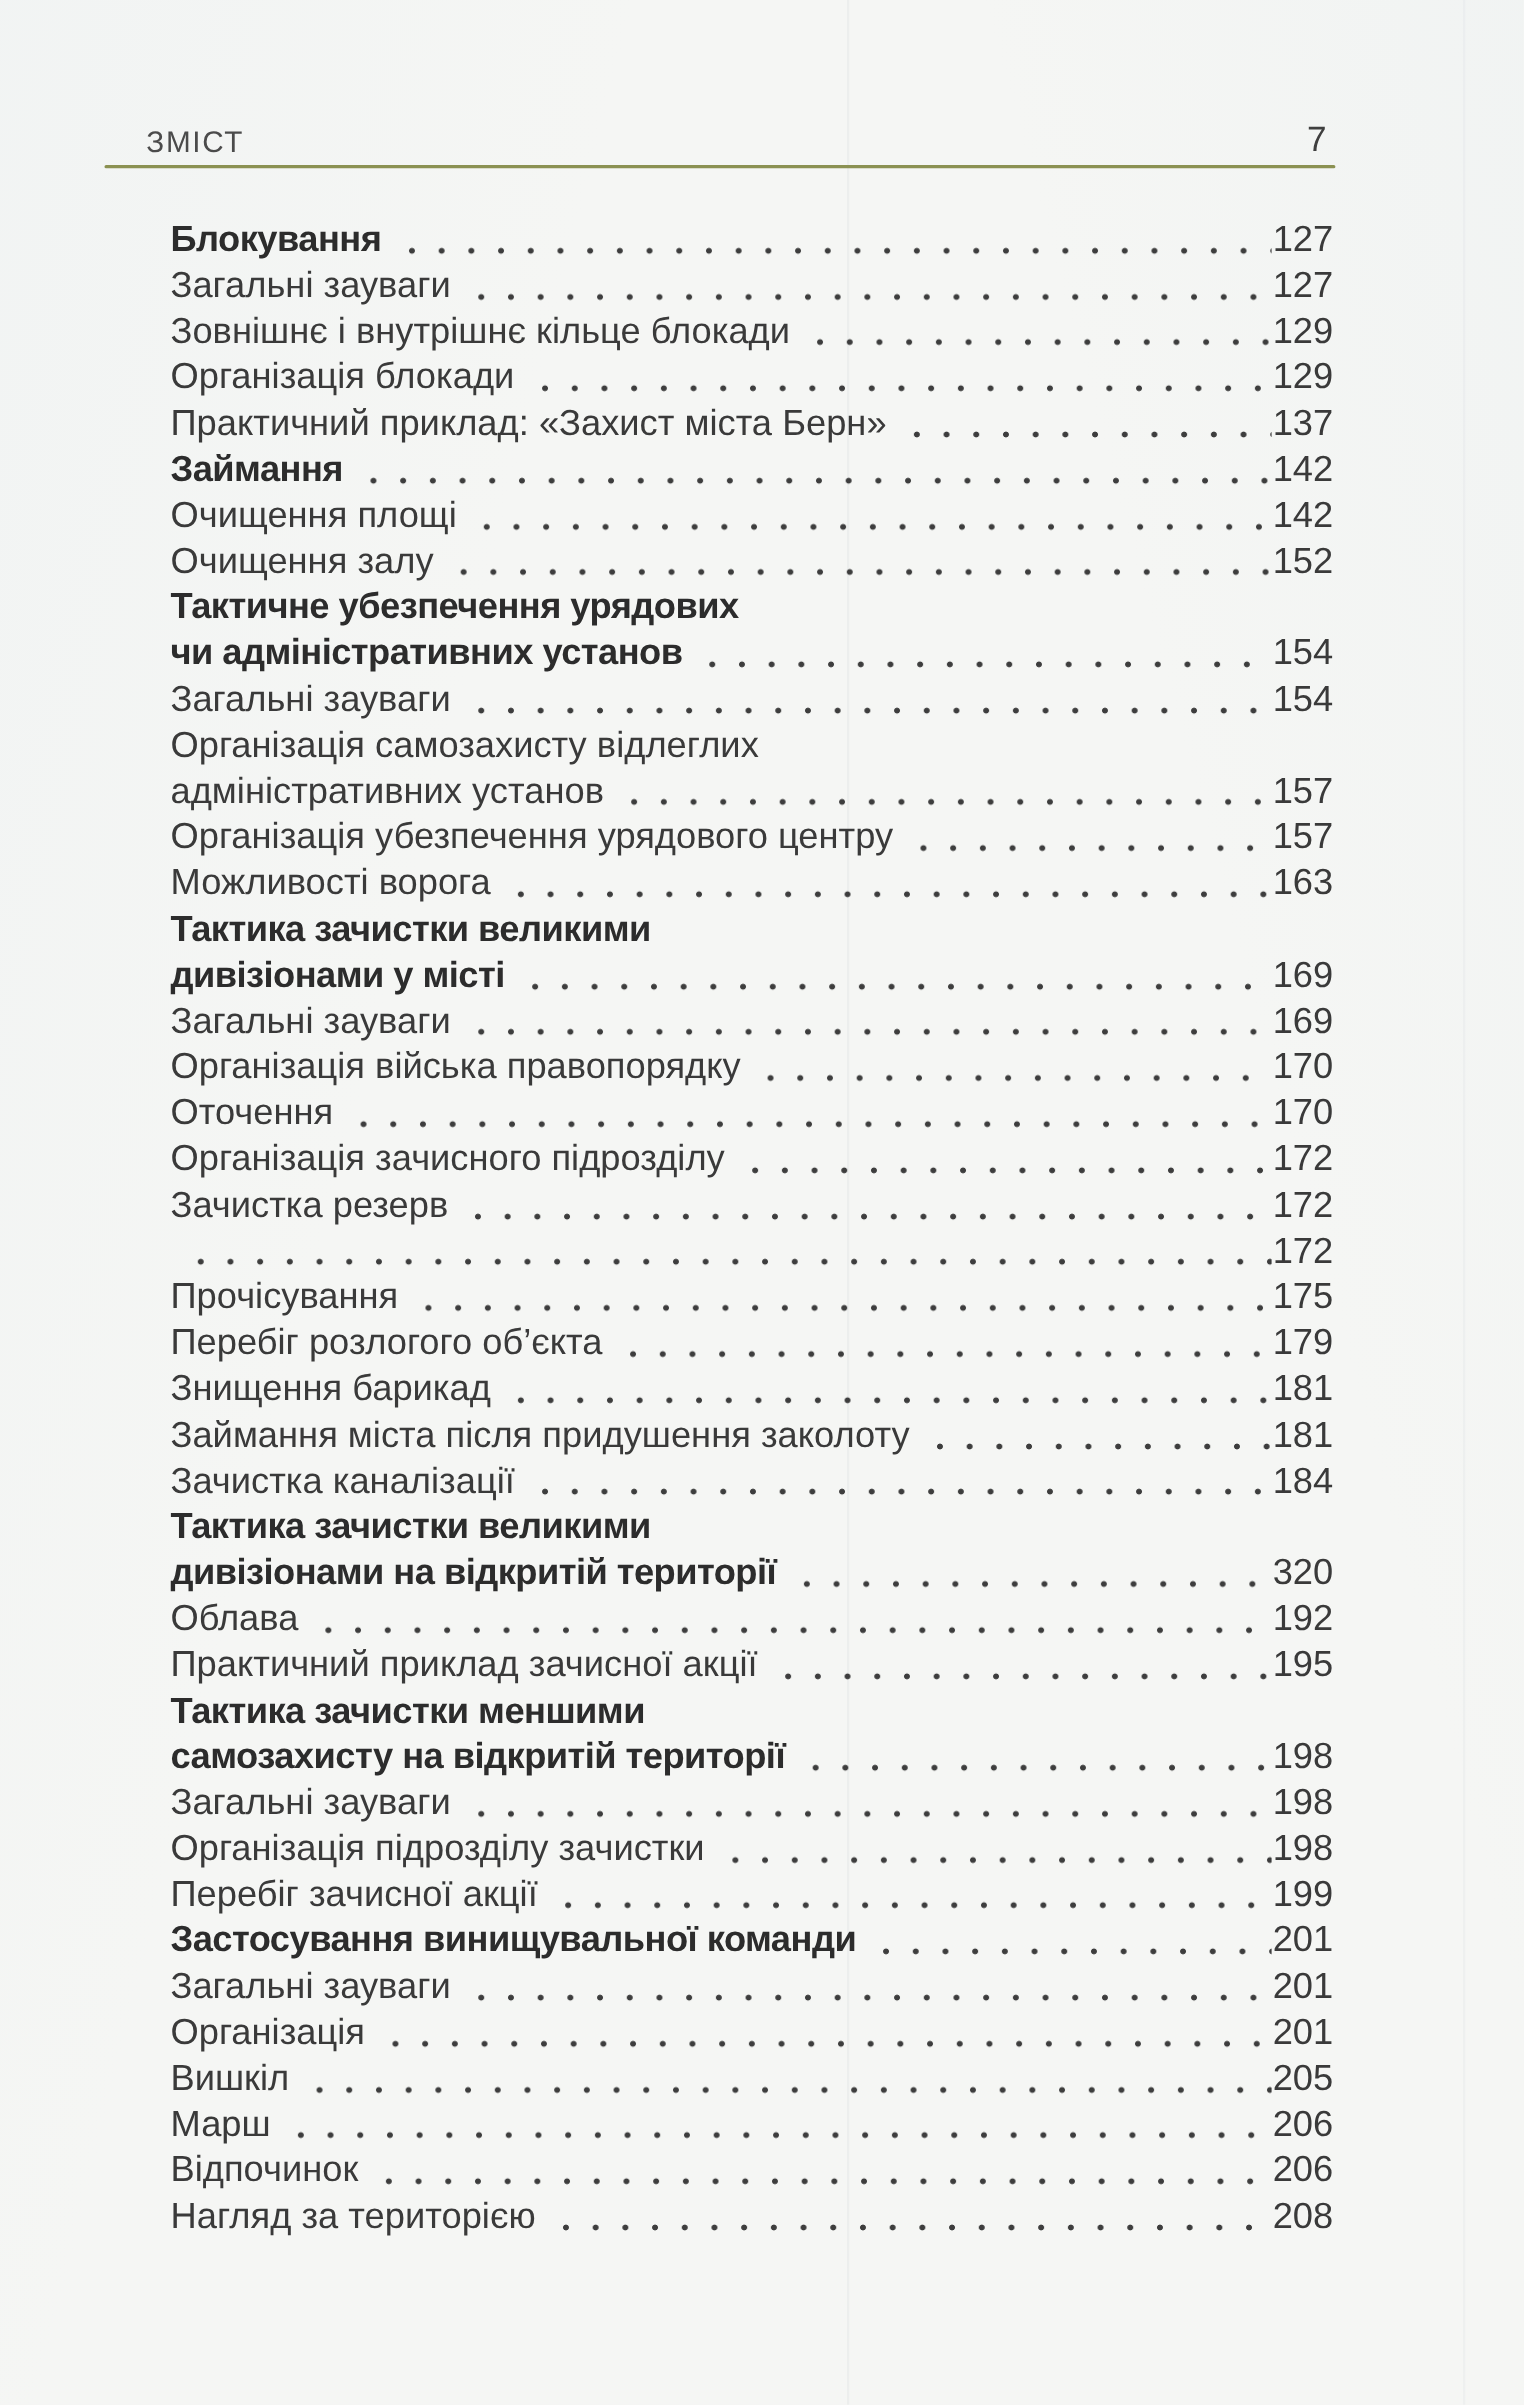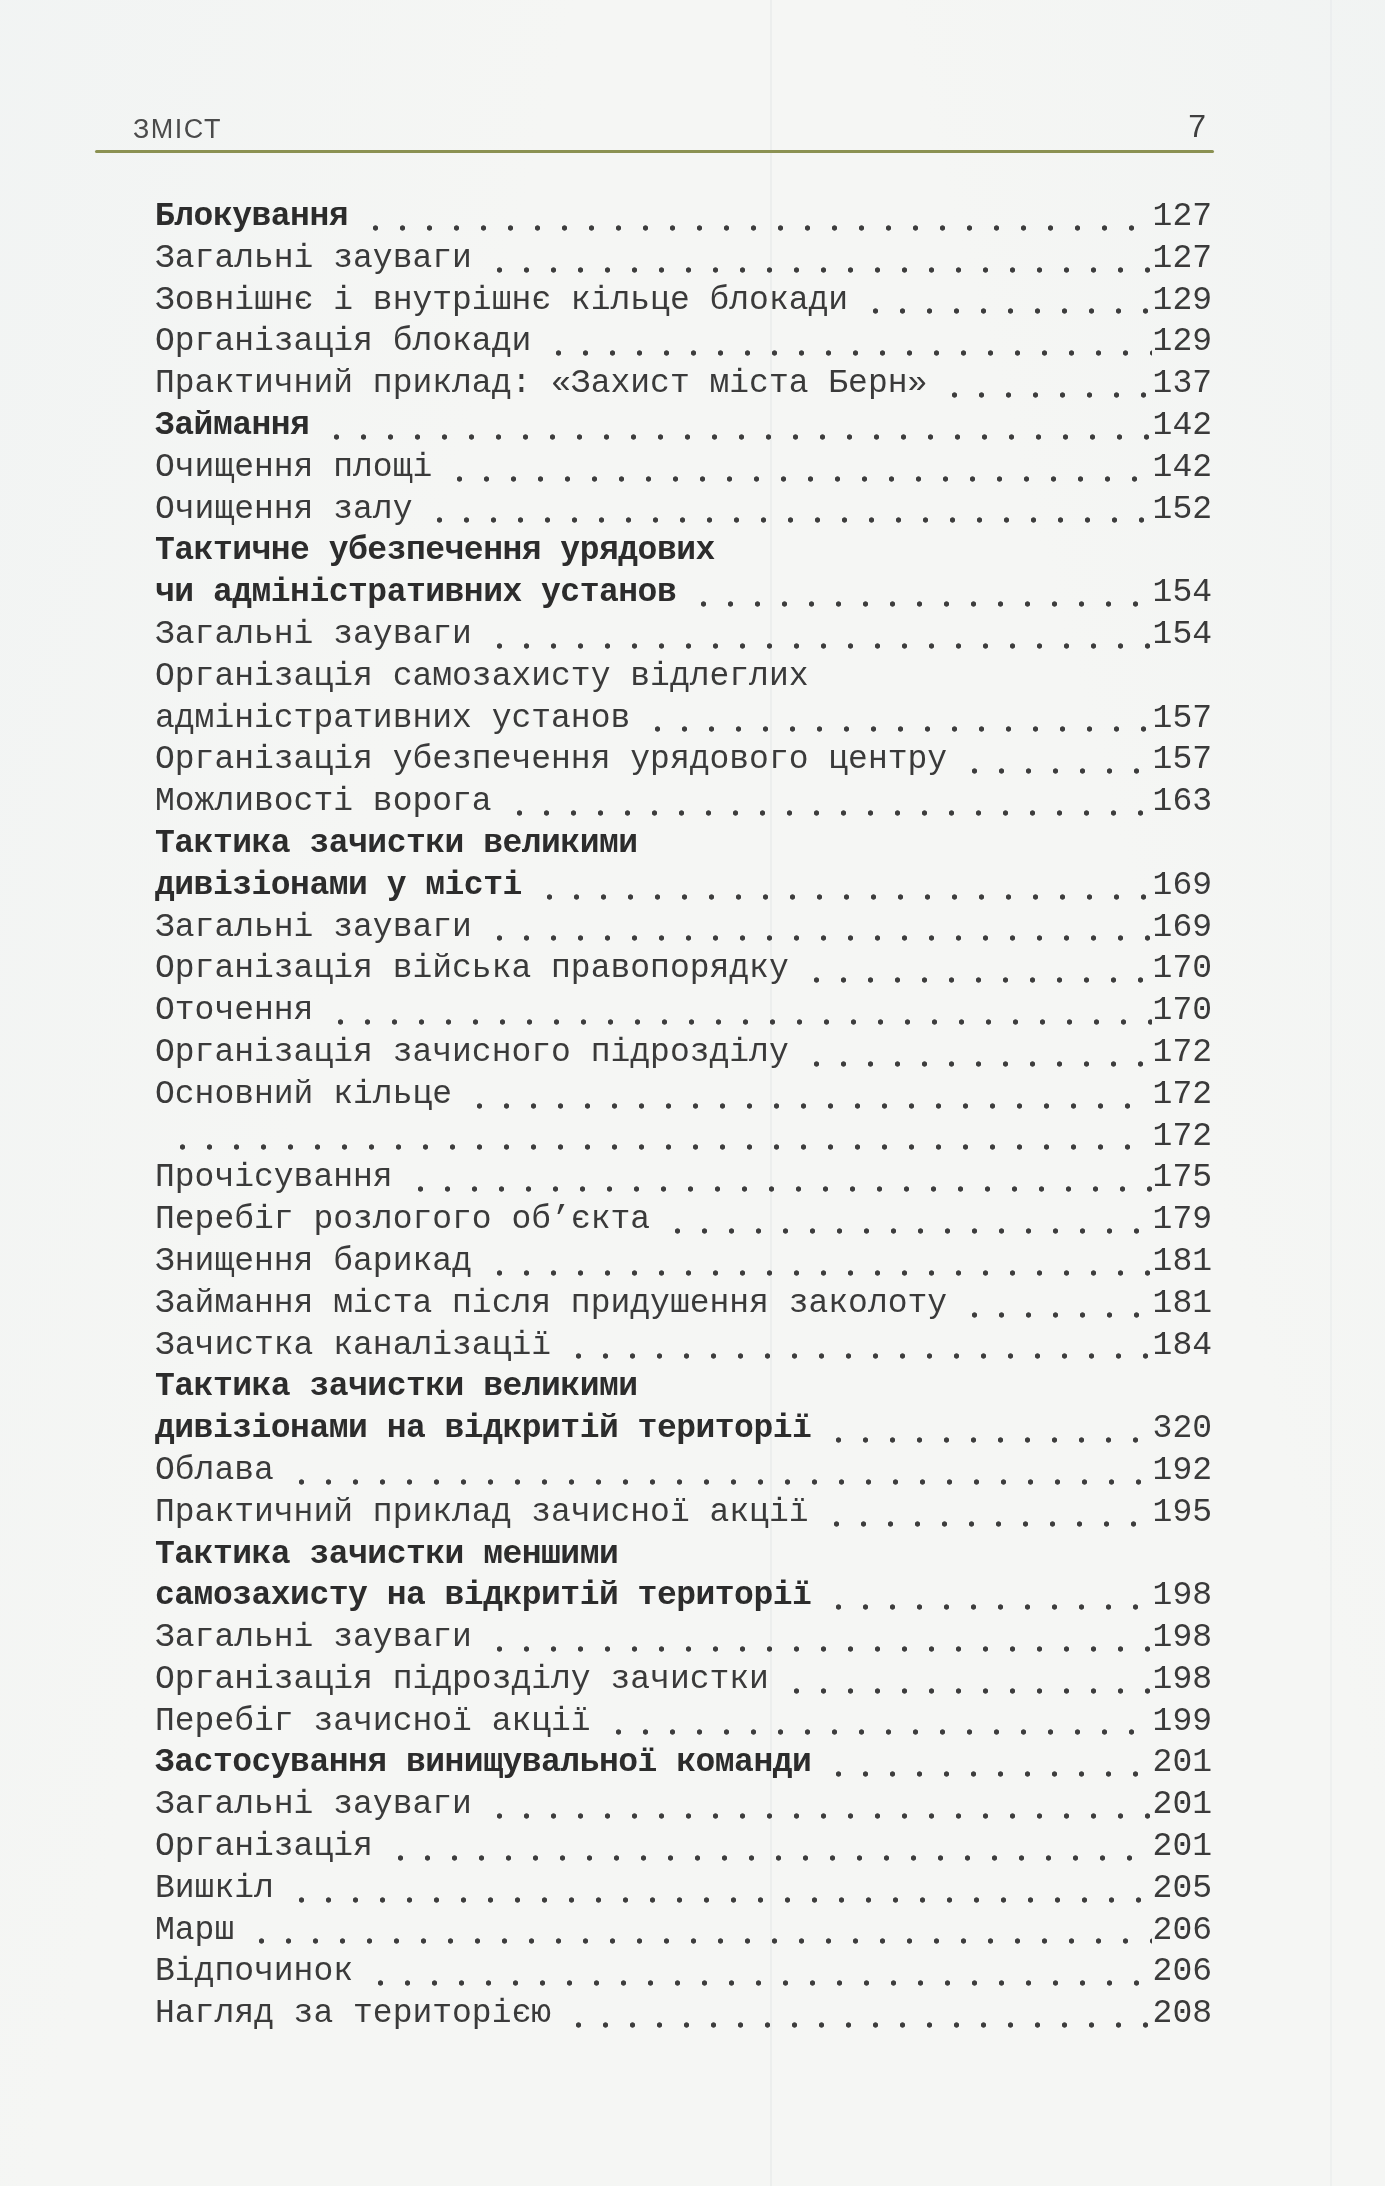--- a/index.html
+++ b/index.html
@@ -65,21 +65,20 @@
     left: 155px;
     top: 196px;
     width: 1057px;
   }
   .toc-row {
     display: flex;
     height: 41.8px;
     line-height: 41.8px;
     font-size: 33px;
     color: var(--text-color, #3a3a3a);
-    font-family: Liberation Mono, monospace;
   }
   .toc-row .entry-text {
     white-space: nowrap;
     flex: 0 0 auto;
   }
   .toc-row.bold .entry-text {
     font-weight: bold;
     letter-spacing: -0.5px;
     color: var(--bold-color, #2c2c2c);
   }
@@ -205,21 +204,21 @@
       <span class="entry-text">Оточення</span>
       <span class="leader"></span>
       <span class="entry-page">170</span>
     </div>
     <div class="toc-row">
       <span class="entry-text">Організація зачисного підрозділу</span>
       <span class="leader"></span>
       <span class="entry-page">172</span>
     </div>
     <div class="toc-row">
-      <span class="entry-text">Основний кільце</span>
+      <span class="entry-text">Зачистка резерв</span>
       <span class="leader"></span>
       <span class="entry-page">172</span>
     </div>
     <div class="toc-row">
       <span class="leader"></span>
       <span class="entry-page">172</span>
     </div>
     <div class="toc-row">
       <span class="entry-text">Прочісування</span>
       <span class="leader"></span>

